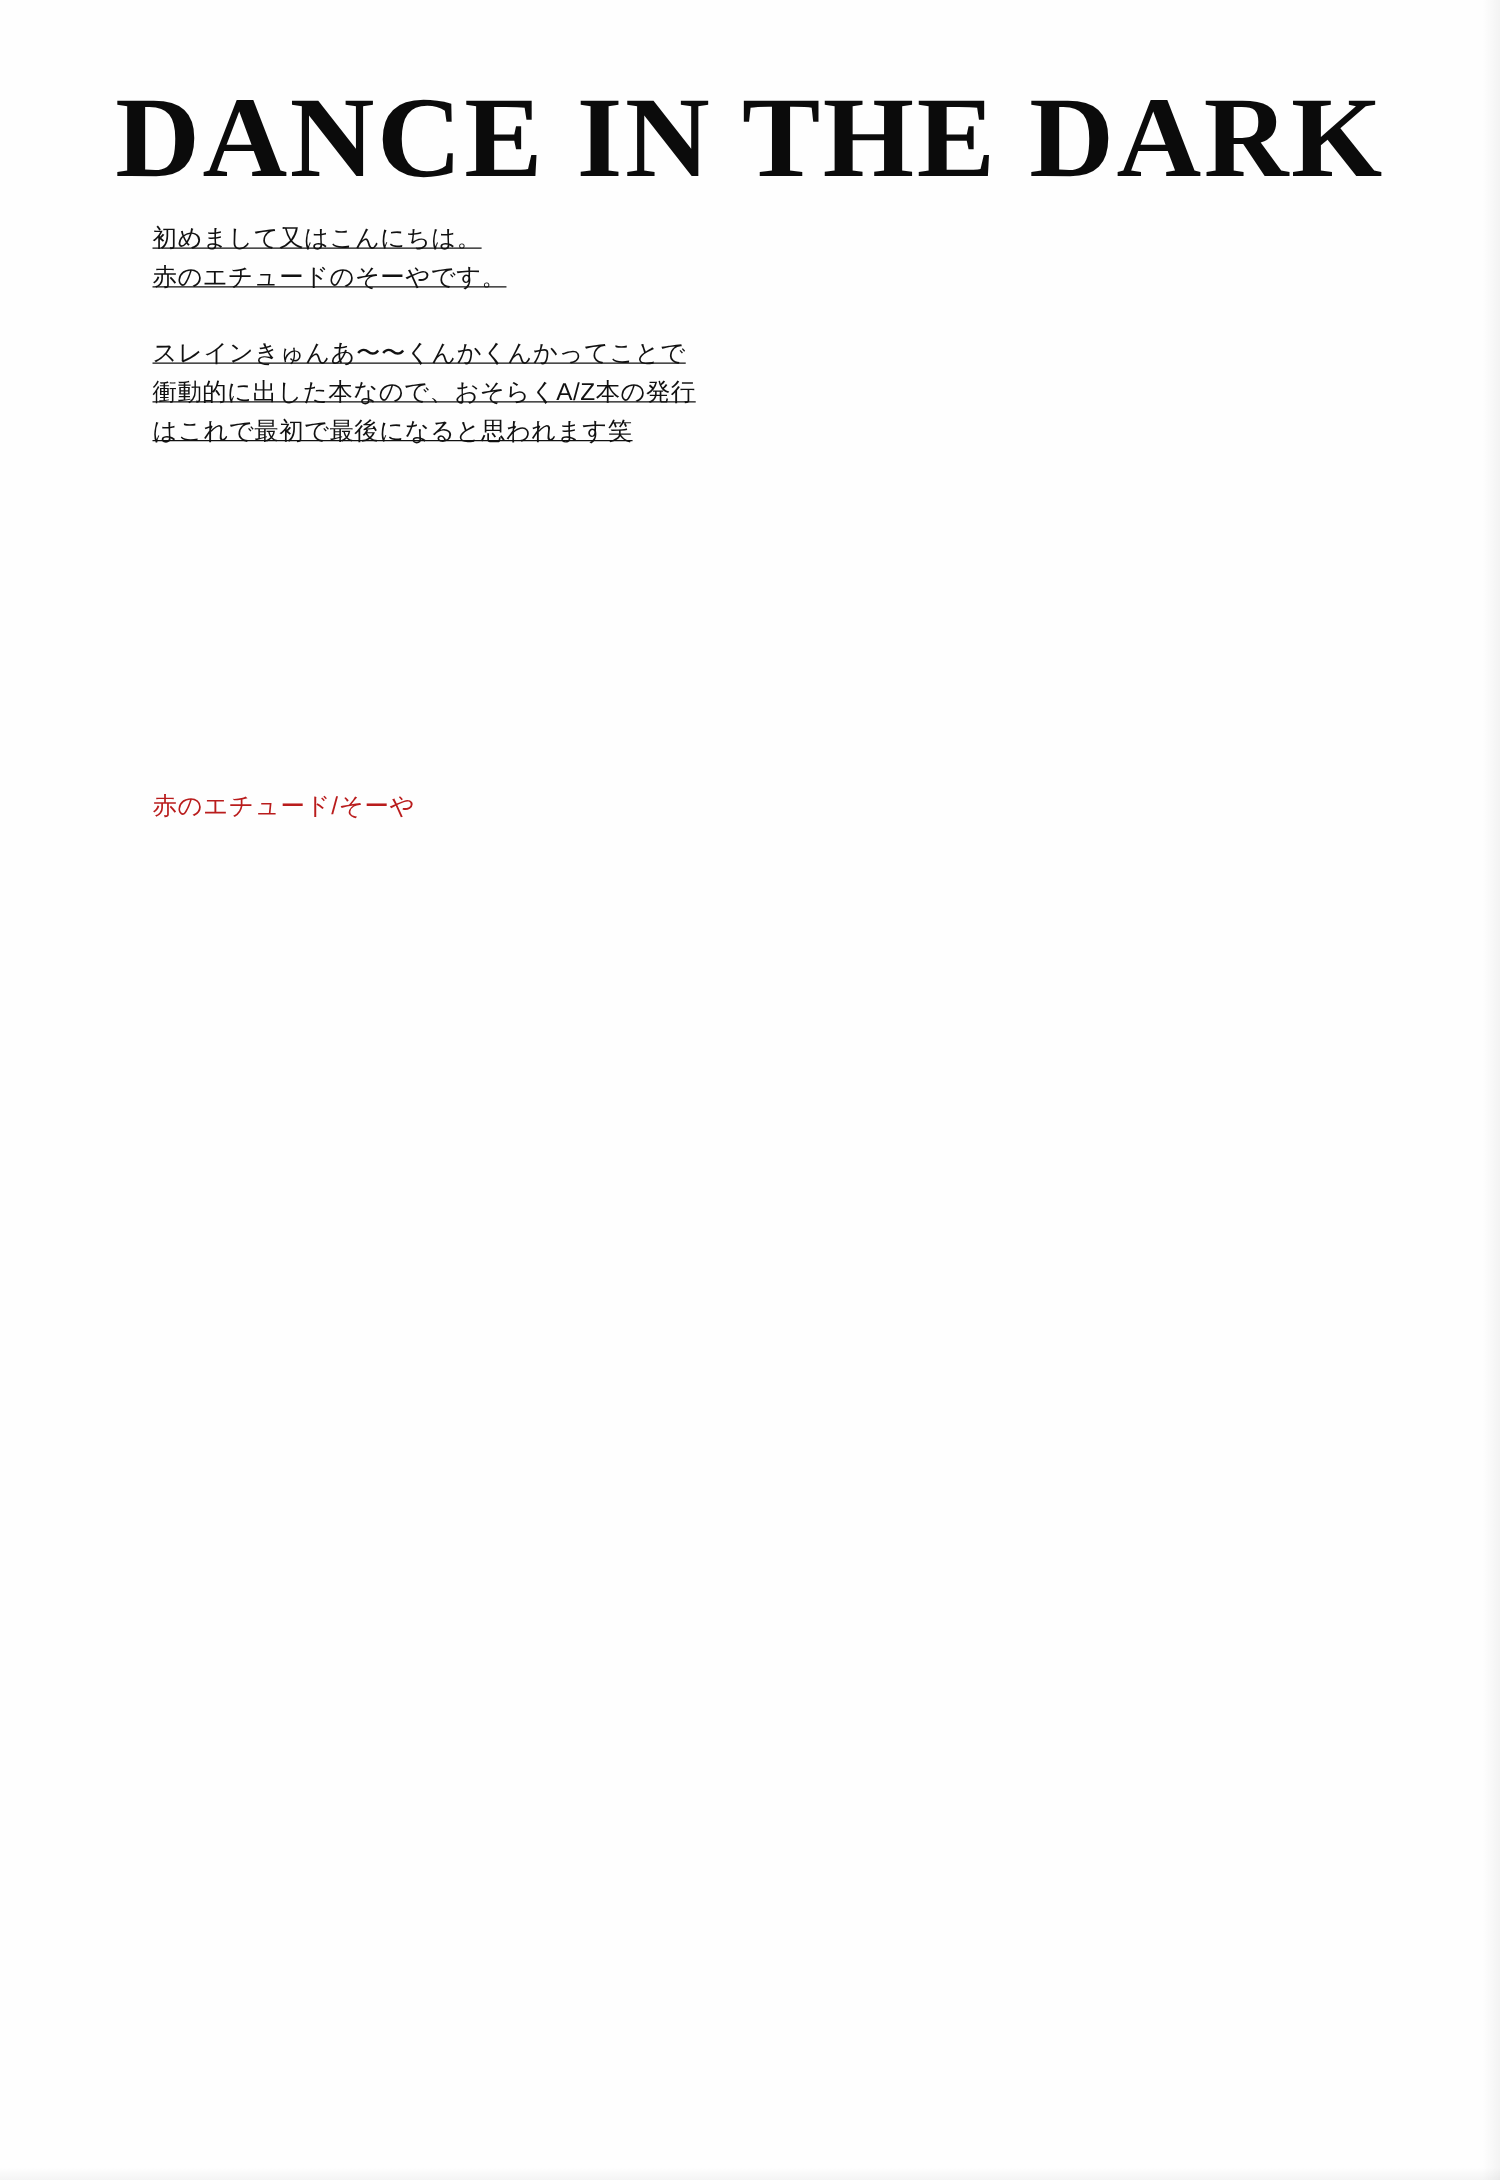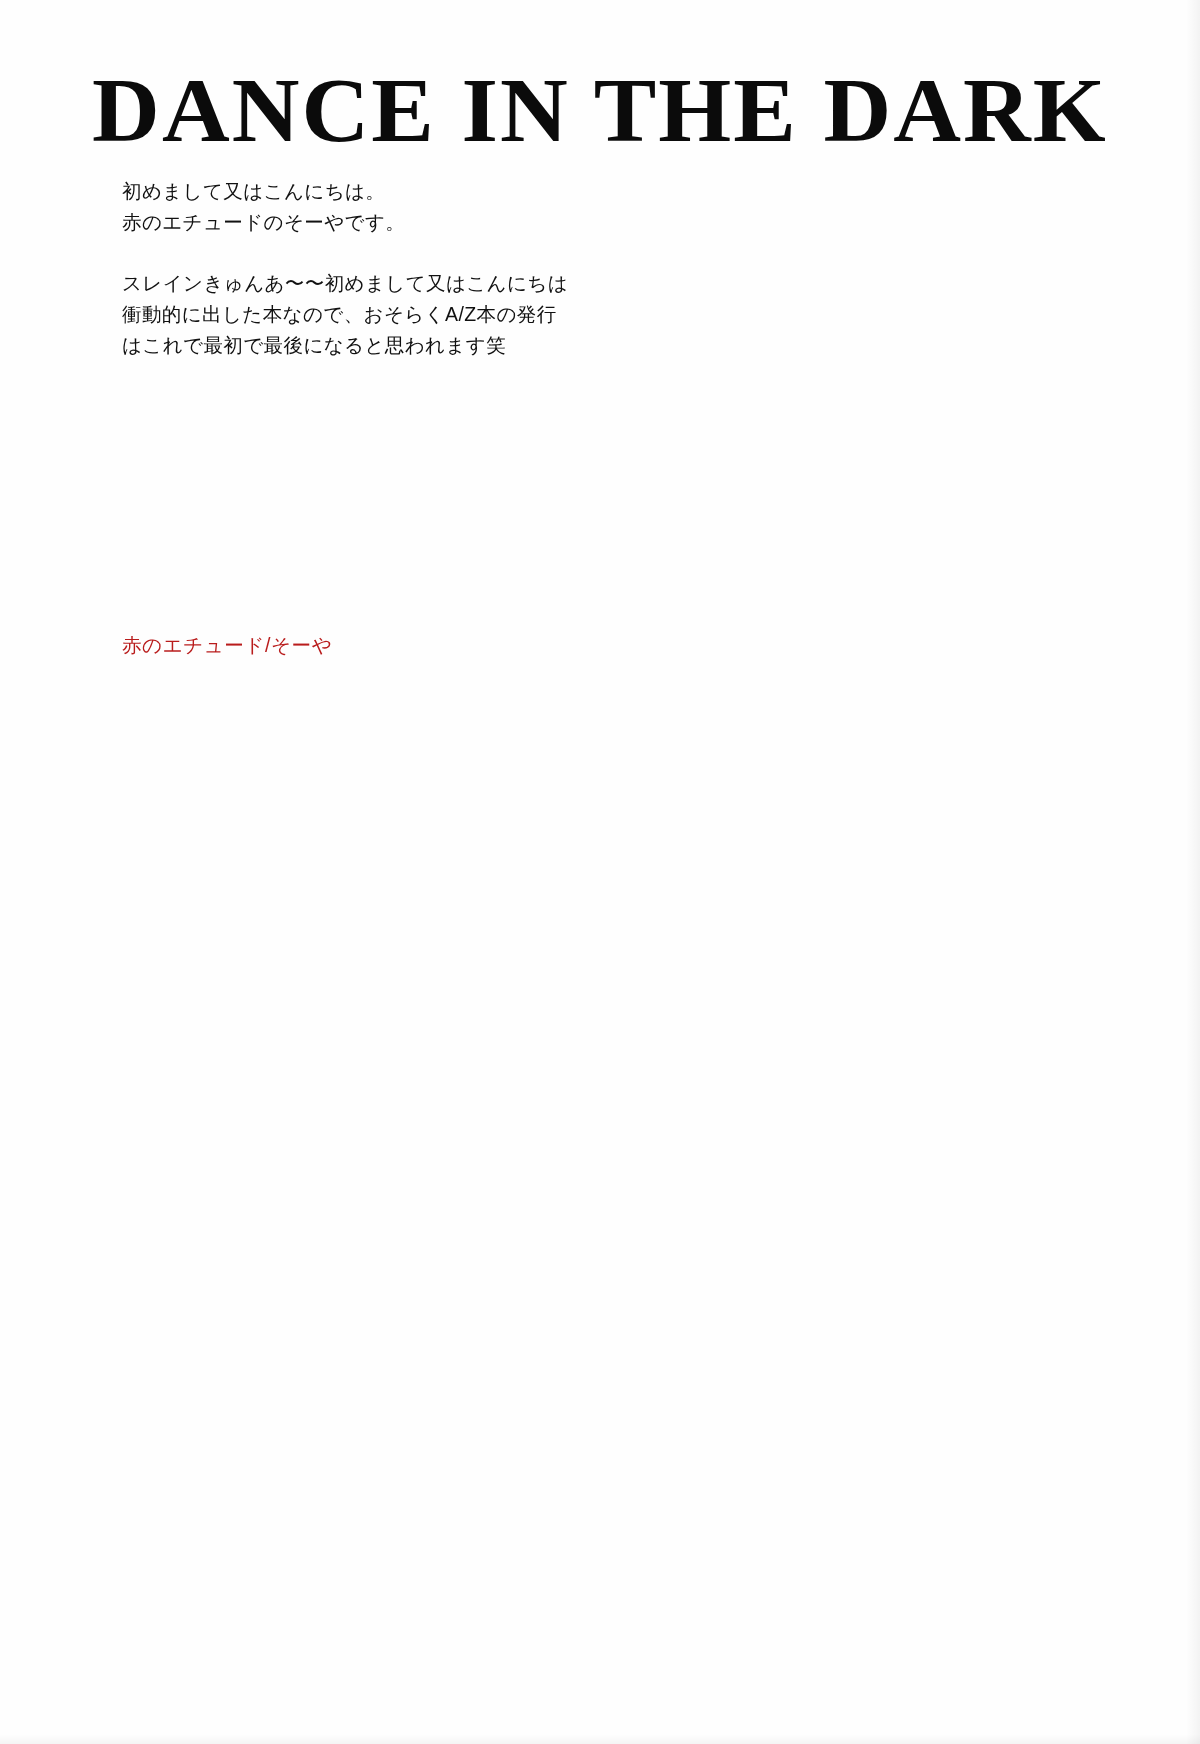--- a/index.html
+++ b/index.html
@@ -42,20 +42,21 @@
     top: 176px;
     width: 620px;
     font-size: 19.5px;
     line-height: 31px;
     color: #111111;
     letter-spacing: 0.4px;
   }
   .afterword p {
     margin: 0 0 30px 0;
     white-space: pre-line;
+    text-decoration: underline;
   }
   .signature {
     position: absolute;
     left: 122px;
     top: 630px;
     font-size: 19.5px;
     line-height: 31px;
     letter-spacing: 0.6px;
     color: #b91c1c;
   }
@@ -81,21 +82,21 @@
 </head>
 <body>
 
 <div class="page">
 
   <h1 class="title">DANCE IN THE DARK</h1>
 
   <div class="afterword">
     <p>初めまして又はこんにちは。
 赤のエチュードのそーやです。</p>
-    <p>スレインきゅんあ〜〜初めまして又はこんにちは
+    <p>スレインきゅんあ〜〜くんかくんかってことで
 衝動的に出した本なので、おそらくA/Z本の発行
 はこれで最初で最後になると思われます笑</p>
   </div>
 
   <div class="signature">赤のエチュード/そーや</div>
 
   <div class="edge-shade"></div>
   <div class="bottom-shade"></div>
 </div>
 

